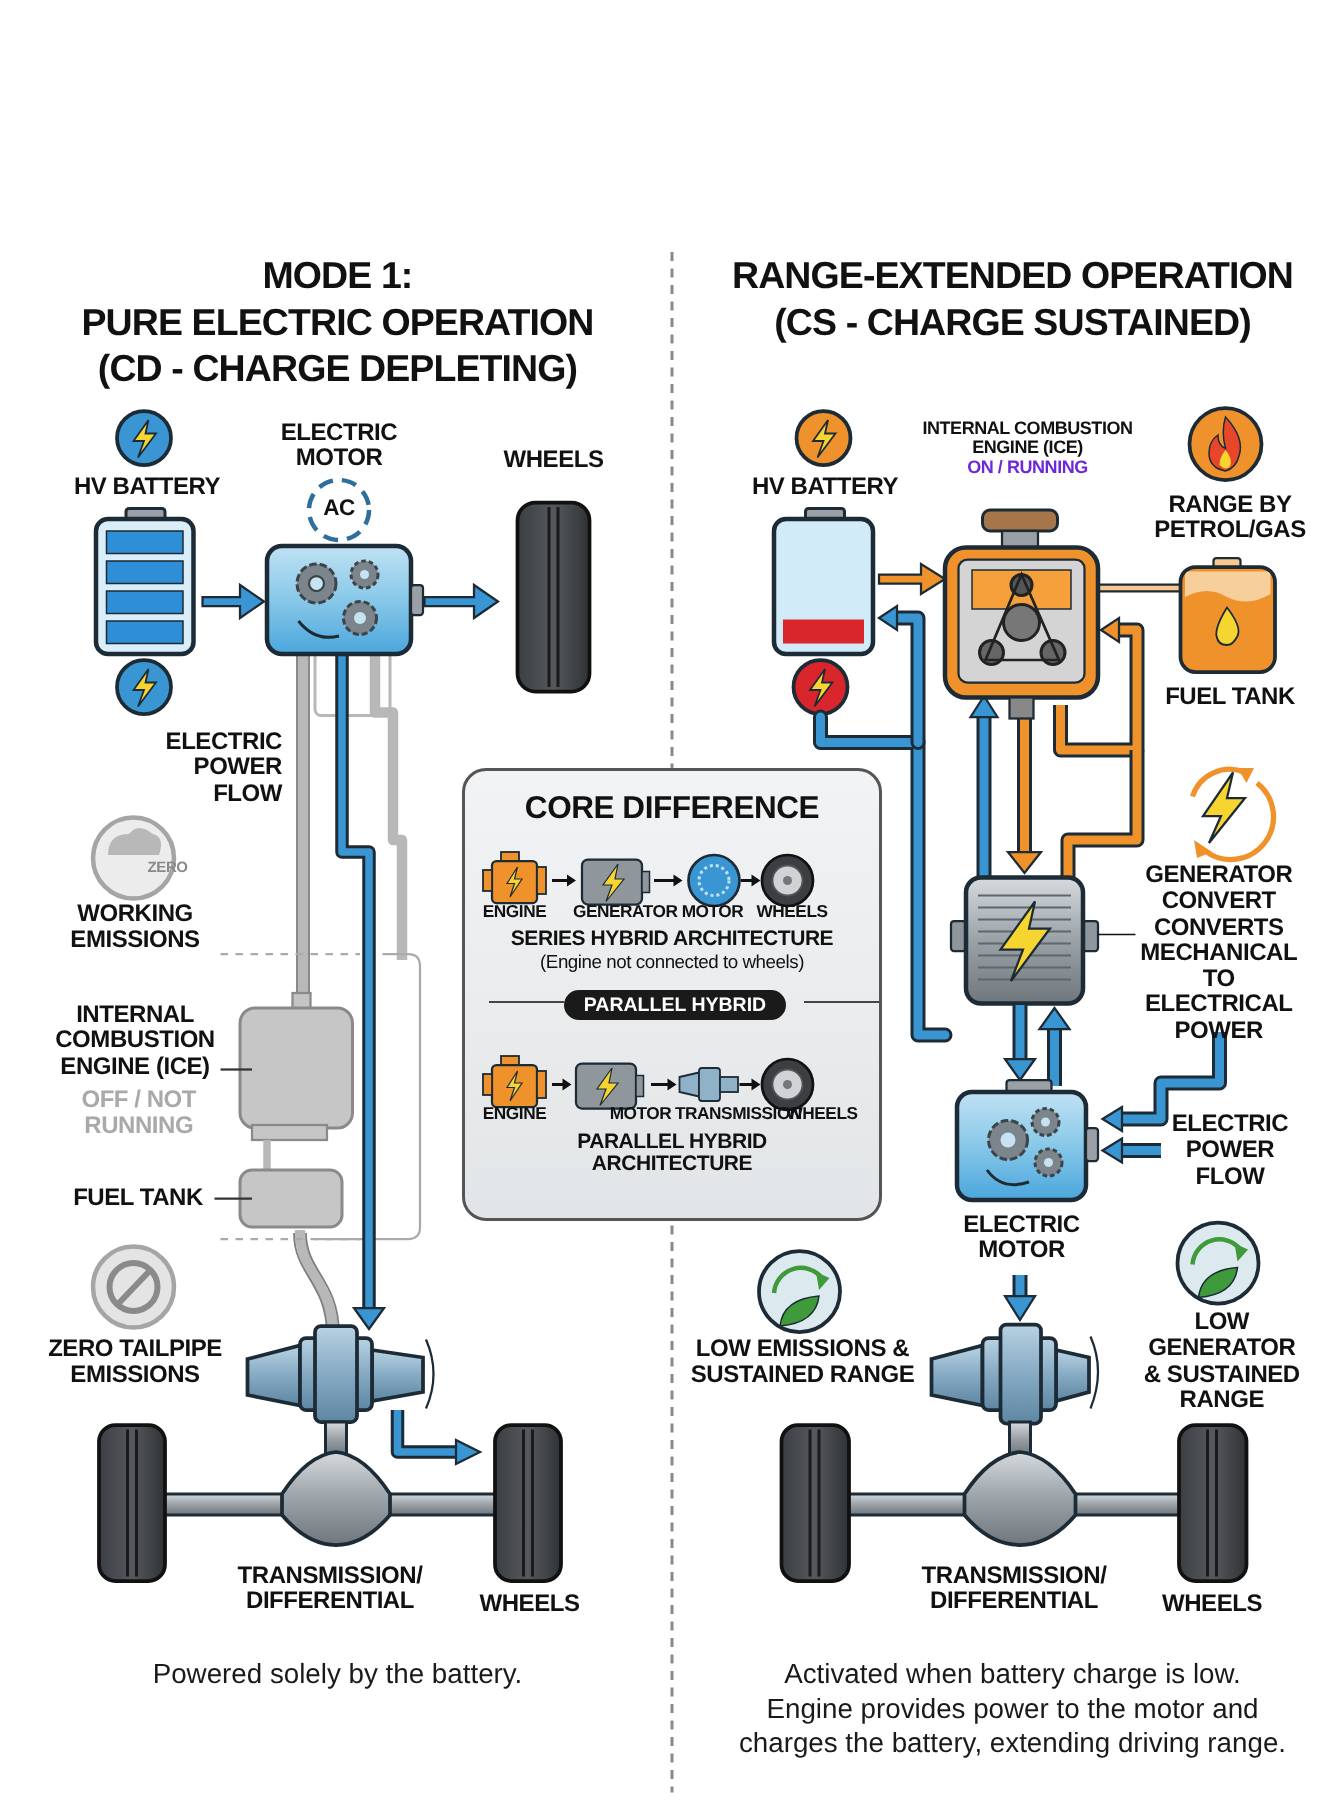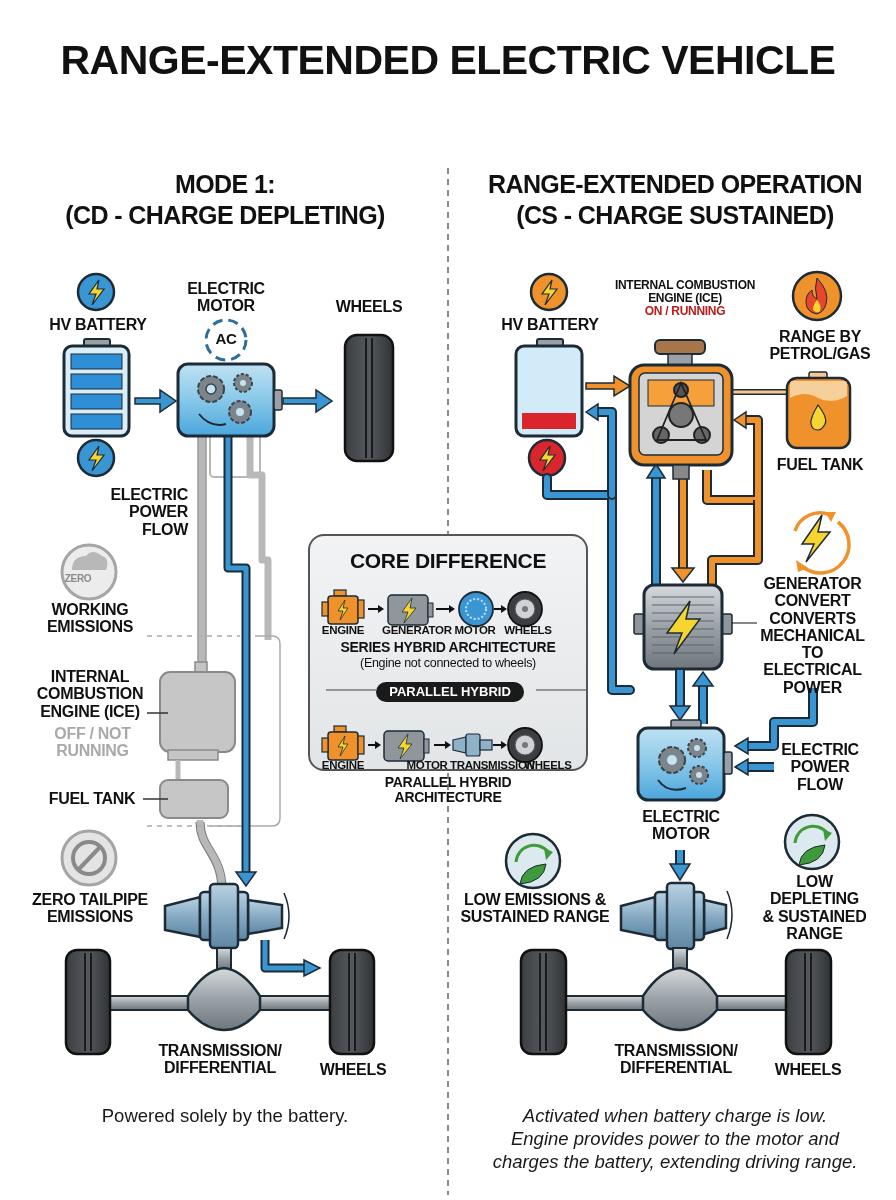--- a/index.html
+++ b/index.html
@@ -2,21 +2,21 @@
 <html><head>
 <meta charset="utf-8">
 <style>
   html,body{margin:0;padding:0;background:#ffffff;}
   body{width:896px;height:1200px;position:relative;overflow:hidden;font-family:"Liberation Sans","DejaVu Sans",sans-serif;color:#111;}
   .lbl{position:absolute;font-family:"Liberation Sans",sans-serif;font-weight:bold;text-align:center;line-height:1.08;color:#111;letter-spacing:-0.3px;}
   .title{position:absolute;left:0;width:896px;top:36px;text-align:center;font-weight:bold;font-size:41px;line-height:48px;letter-spacing:-0.5px;font-family:"Liberation Sans",sans-serif;}
   .mode{position:absolute;text-align:center;font-weight:bold;font-size:25px;line-height:31px;letter-spacing:-0.6px;}
   .desc{position:absolute;text-align:center;font-weight:normal;font-size:18.5px;line-height:23px;color:#1a1a1a;}
   svg{position:absolute;left:0;top:0;}
-  .core{position:absolute;left:308px;top:534px;width:280px;height:237px;border:2px solid #555;border-radius:16px;background:linear-gradient(#f2f3f4,#e2e5e7);box-sizing:border-box;padding-left:40px;}
+  .core{position:absolute;left:308px;top:512px;width:280px;height:302px;border:2px solid #555;border-radius:16px;background:linear-gradient(#f2f3f4,#e2e5e7);box-sizing:border-box;padding-left:40px;}
 </style>
 </head>
 <body>
 
 <svg width="896" height="1200" viewBox="0 0 896 1200">
   <defs>
     <linearGradient id="motorBlue" x1="0" y1="0" x2="0" y2="1">
       <stop offset="0" stop-color="#bfe1f3"></stop>
         <stop offset="0.45" stop-color="#8ecbea"></stop>
         <stop offset="1" stop-color="#4aa6dc"></stop>
@@ -303,45 +303,45 @@
     <rect x="521" y="950" width="45" height="104" rx="11" fill="url(#tire)" stroke="#111" stroke-width="2.5"></rect>
     <line x1="540" y1="953" x2="540" y2="1051" stroke="#1a1a1a" stroke-width="2"></line>
       <line x1="546" y1="953" x2="546" y2="1051" stroke="#1a1a1a" stroke-width="2"></line>
     <rect x="786" y="950" width="45" height="104" rx="11" fill="url(#tire)" stroke="#111" stroke-width="2.5"></rect>
     <line x1="805" y1="953" x2="805" y2="1051" stroke="#1a1a1a" stroke-width="2"></line>
       <line x1="811" y1="953" x2="811" y2="1051" stroke="#1a1a1a" stroke-width="2"></line>
   </g>
 </svg>
 
 <div class="title">
-  <div>RANGE-EXTENDED ELECTRIC VEHICLE</div>
 </div>
 
 <div class="mode" style="left:40px;width:370px;top:169px;">
   <div>MODE 1:</div>
+  <div>PURE ELECTRIC OPERATION</div>
   <div>(CD - CHARGE DEPLETING)</div>
 </div>
 <div class="mode" style="left:470px;width:410px;top:169px;">
   <div>RANGE-EXTENDED OPERATION</div>
   <div>(CS - CHARGE SUSTAINED)</div>
 </div>
 
 <div class="lbl" style="left:38px;width:120px;top:316px;font-size:16px;">HV BATTERY</div>
 <div class="lbl" style="left:176px;width:100px;top:280px;font-size:16px;">
   <div>ELECTRIC</div>
   <div>MOTOR</div>
 </div>
 <div class="lbl" style="left:206px;width:40px;top:331px;font-size:15px;">AC</div>
 <div class="lbl" style="left:329px;width:80px;top:298px;font-size:16px;">WHEELS</div>
 <div class="lbl" style="left:100px;width:88px;top:486px;font-size:16px;text-align:right;">
   <div>ELECTRIC</div>
   <div>POWER</div>
   <div>FLOW</div>
 </div>
-<div class="lbl" style="left:58px;width:40px;top:574px;font-size:10px;color:#8a8a8a;">ZERO</div>
+<div class="lbl" style="left:85px;width:40px;top:574px;font-size:10px;color:#8a8a8a;text-align:right;">ZERO</div>
 <div class="lbl" style="left:30px;width:120px;top:601px;font-size:16px;">
   <div>WORKING</div>
   <div>EMISSIONS</div>
 </div>
 <div class="lbl" style="left:30px;width:120px;top:668px;font-size:16px;">
   <div>INTERNAL</div>
   <div>COMBUSTION</div>
   <div>ENGINE (ICE)</div>
 </div>
 <div class="lbl" style="left:30px;width:125px;top:725px;font-size:16px;color:#a9a9a9;">
@@ -359,21 +359,21 @@
 </div>
 <div class="lbl" style="left:313px;width:80px;top:1061px;font-size:16px;">WHEELS</div>
 <div class="desc" style="left:40px;width:370px;top:1104px;">
   <div>Powered solely by the battery.</div>
 </div>
 
 <div class="lbl" style="left:490px;width:120px;top:316px;font-size:16px;">HV BATTERY</div>
 <div class="lbl" style="left:585px;width:200px;top:279px;font-size:12px;">
   <div>INTERNAL COMBUSTION</div>
   <div>ENGINE (ICE)</div>
-  <div style="color:#b91c1c;">ON / RUNNING</div>
+  <div style="color:#6d28d9;">ON / RUNNING</div>
 </div>
 <div class="lbl" style="left:765px;width:110px;top:328px;font-size:16px;">
   <div>RANGE BY</div>
   <div>PETROL/GAS</div>
 </div>
 <div class="lbl" style="left:765px;width:110px;top:456px;font-size:16px;">FUEL TANK</div>
 <div class="lbl" style="left:750px;width:125px;top:575px;font-size:16px;">
   <div>GENERATOR</div>
   <div>CONVERT</div>
   <div>CONVERTS</div>
@@ -388,30 +388,30 @@
 </div>
 <div class="lbl" style="left:631px;width:100px;top:808px;font-size:16px;">
   <div>ELECTRIC</div>
   <div>MOTOR</div>
 </div>
 <div class="lbl" style="left:460px;width:150px;top:891px;font-size:16px;">
   <div>LOW EMISSIONS &amp;</div>
   <div>SUSTAINED RANGE</div>
 </div>
 <div class="lbl" style="left:752px;width:125px;top:873px;font-size:16px;">
-  <div>LOW DEPLETING</div>
+  <div>LOW GENERATOR</div>
   <div>&amp; SUSTAINED</div>
   <div>RANGE</div>
 </div>
 <div class="lbl" style="left:606px;width:140px;top:1042px;font-size:16px;">
   <div>TRANSMISSION/</div>
   <div>DIFFERENTIAL</div>
 </div>
 <div class="lbl" style="left:768px;width:80px;top:1061px;font-size:16px;">WHEELS</div>
-<div class="desc" style="left:460px;width:430px;top:1104px;font-style:italic;">
+<div class="desc" style="left:460px;width:430px;top:1104px;">
   <div>Activated when battery charge is low.</div>
   <div>Engine provides power to the motor and</div>
   <div>charges the battery, extending driving range.</div>
 </div>
 
 <div class="core">
   <div class="lbl" style="left:0;width:276px;top:14px;font-size:21px;">CORE DIFFERENCE</div>
 
   <svg width="276" height="280" viewBox="0 0 276 280">
 

